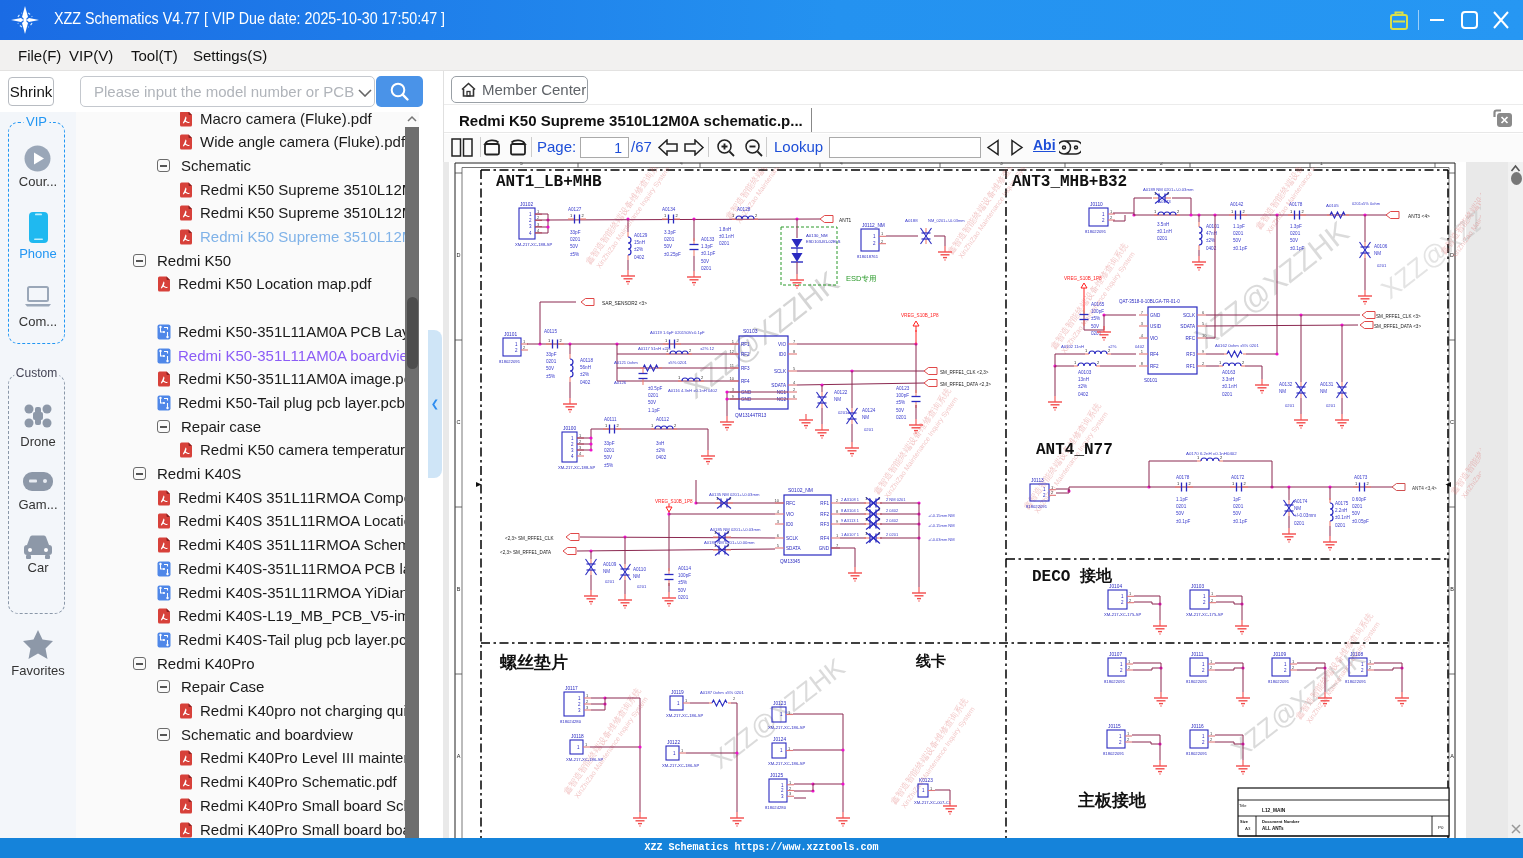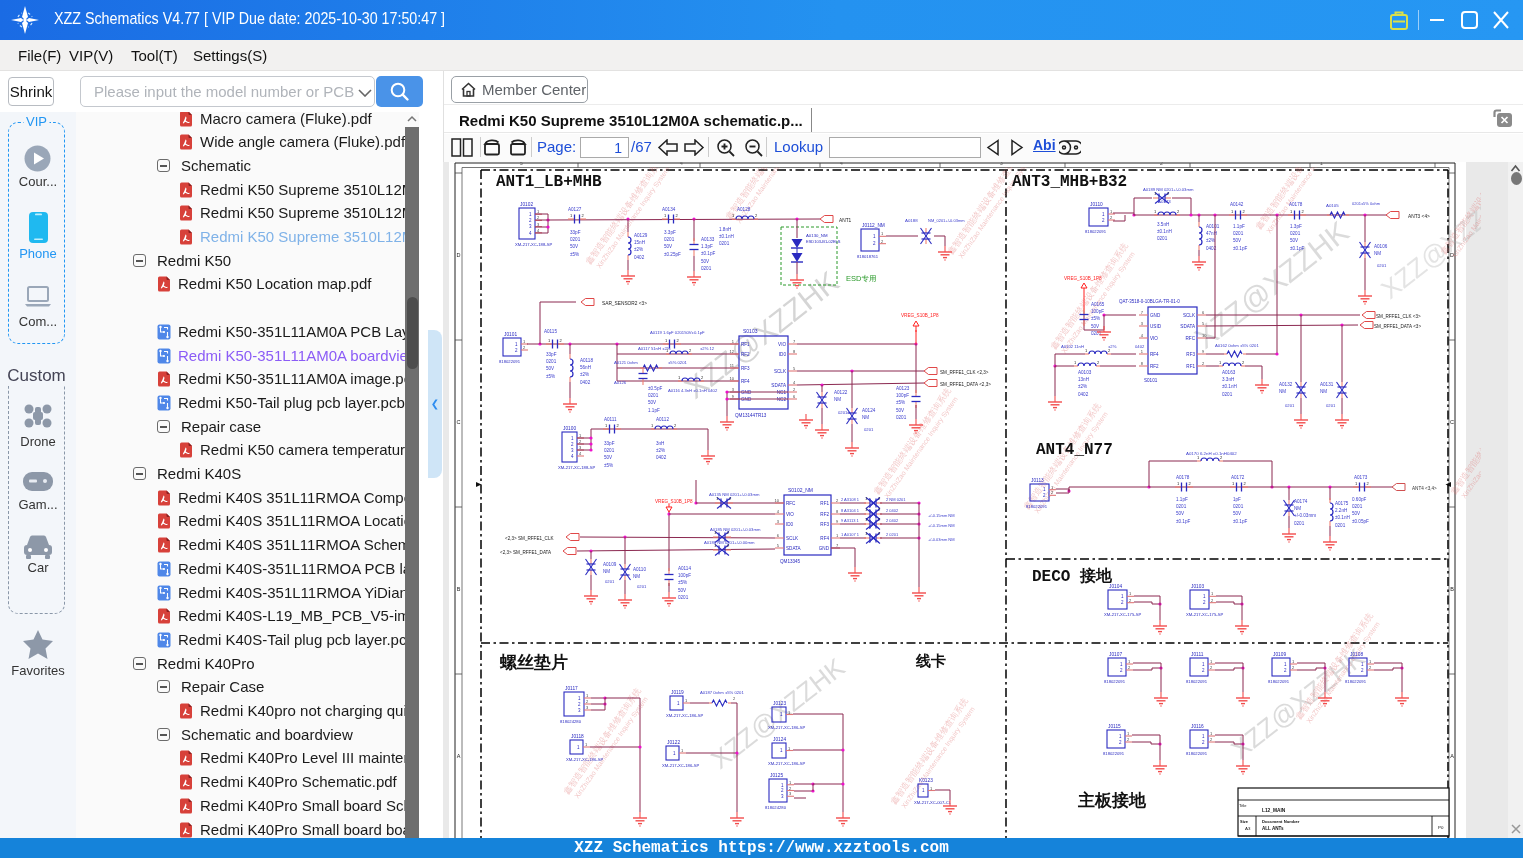--- a/index.html
+++ b/index.html
@@ -13,21 +13,21 @@
 #searchrow{position:absolute;left:0;top:71px;width:1523px;height:41px;background:#fff}
 #shrinkbtn{position:absolute;left:8px;top:6px;width:46px;height:29px;border:1px solid #b8bcc2;border-radius:4px;font-size:15px;color:#111;text-align:center;line-height:27px}
 #searchbox{position:absolute;left:80px;top:5px;width:295px;height:31px;border:1px solid #c4c8ce;border-radius:5px;background:#fff}
 #searchbox .ph{position:absolute;left:13px;top:6px;font-size:15px;color:#b0b4ba}
 #searchbtn{position:absolute;left:376px;top:5px;width:47px;height:31px;background:#4a93e8;border-radius:5px}
 
 #sidebar{position:absolute;left:0;top:112px;width:76px;height:726px;background:#f3f6fa}
 .vipbox{position:absolute;left:8px;top:10px;width:57px;height:222px;border:1px dashed #2196f3;border-radius:10px}
 .vipbox .lbl{position:absolute;left:50%;top:-9px;transform:translateX(-50%);background:#f3f6fa;padding:0 3px;color:#2196f3;font-size:13px}
 .custbox{position:absolute;left:8px;top:262px;width:57px;height:240px;border:1px dashed #8a97a8;border-radius:10px}
-.custbox .lbl{position:absolute;left:50%;top:-9px;transform:translateX(-50%);background:#f3f6fa;padding:0 2px;color:#445;font-size:17px}
+.custbox .lbl{position:absolute;left:50%;top:-9px;transform:translateX(-50%);background:#f3f6fa;padding:0 2px;color:#445;font-size:12px}
 .sideitem{position:absolute;width:76px;text-align:center;font-size:13px;color:#333}
 
 #tree{position:absolute;left:76px;top:112px;width:329px;height:726px;background:#fafafa;overflow:hidden}
 .trow{position:absolute;height:24px;font-size:15px;color:#1a1a1a;white-space:nowrap}
 .trow .txt{position:absolute;top:2px}
 .pdficon{position:absolute;top:3px;width:14px;height:16px}
 .pcbicon{position:absolute;top:3px;width:14px;height:16px}
 .minus{position:absolute;top:4px;width:13px;height:13px;border:1px solid #6b6b6b;border-radius:3px;background:#fafafa}
 .minus:after{content:"";position:absolute;left:2px;top:5px;width:7px;height:1.6px;background:#555}
 #vscroll{position:absolute;left:405px;top:112px;width:14px;height:726px;background:#6e6e6e}
@@ -42,21 +42,21 @@
 #tabrow .tab{position:absolute;left:15px;top:6px;font-size:15px;font-weight:bold;color:#111}
 #tabrow .sep{position:absolute;left:367px;top:2px;width:1px;height:24px;background:#888}
 #toolbar{position:absolute;left:0;top:63px;width:1080px;height:40px;background:#fbfbfb;border-bottom:1px solid #e0e0e0;font-size:15px;color:#1d4ed8}
 #toolbar .tsep{position:absolute;top:3px;width:1px;height:20px;background:#ccc}
 
 #viewer{position:absolute;left:443px;top:162px;width:1065px;height:676px;background:#e9e9e9}
 #page{position:absolute;left:6px;top:0px;width:1017px;height:676px;background:#fff}
 #rscroll{position:absolute;left:1508px;top:162px;width:15px;height:676px;background:#f1f1f1}
 #rscroll .thumb{position:absolute;left:2.5px;top:10px;width:11px;height:13px;background:#777;border-radius:50%}
 
-#statusbar{position:absolute;left:0;top:838px;width:1523px;height:20px;background:#1583da;color:#fff;font-family:"Liberation Mono",monospace;font-size:16px;font-weight:bold;text-align:center;line-height:20px}
+#statusbar{position:absolute;left:0;top:838px;width:1523px;height:20px;background:#1583da;color:#fff;font-family:"Liberation Mono",monospace;font-size:10px;font-weight:bold;text-align:center;line-height:20px}
 </style></head>
 <body>
 <div id="titlebar">
   <svg class="abs" style="left:10px;top:5px" width="30" height="30" viewBox="0 0 30 30">
     <g fill="#fff">
         <path d="M15 1 L18 12 L15 15 L12 12 Z"></path>
         <path d="M15 29 L18 18 L15 15 L12 18 Z"></path>
         <path d="M1 15 L11 13 L13.5 15 L11 17 Z"></path>
         <path d="M29 15 L19 13 L16.5 15 L19 17 Z"></path>
         <circle cx="15" cy="15" r="1.7"></circle>

